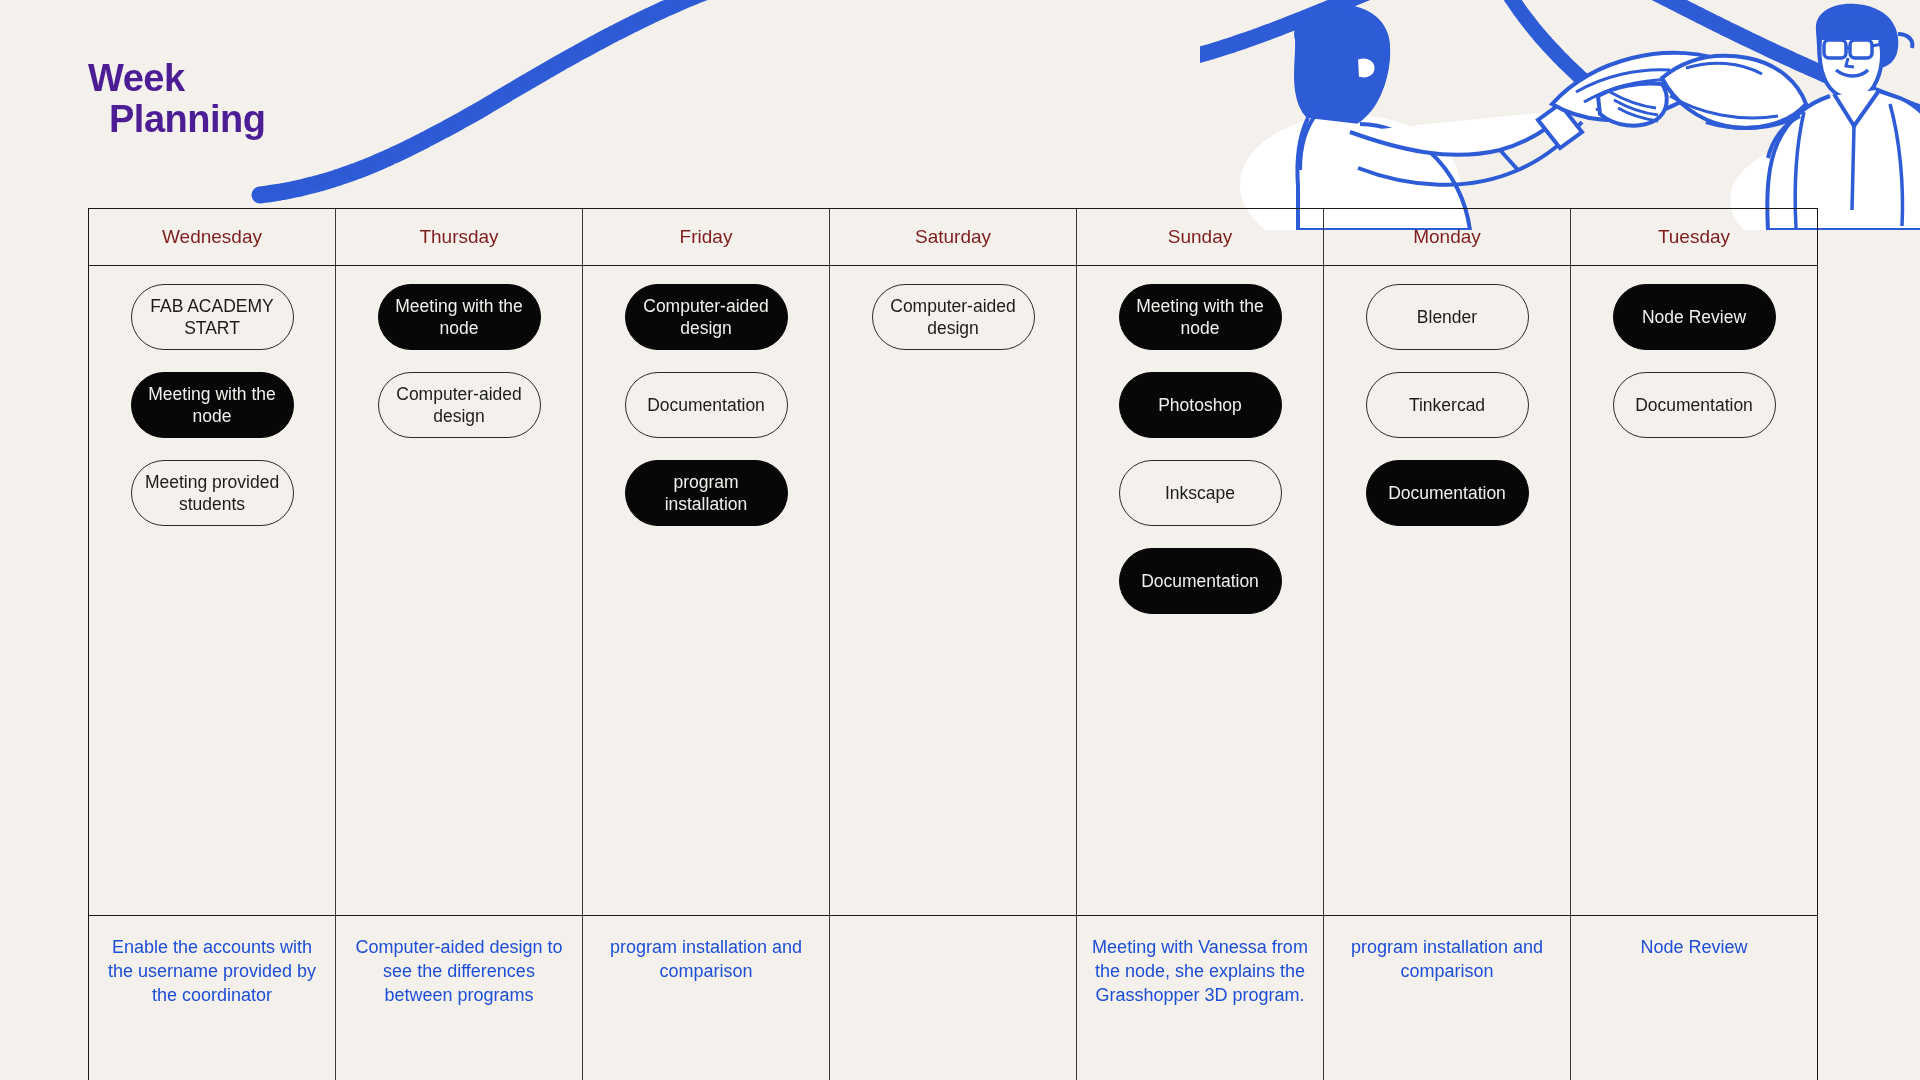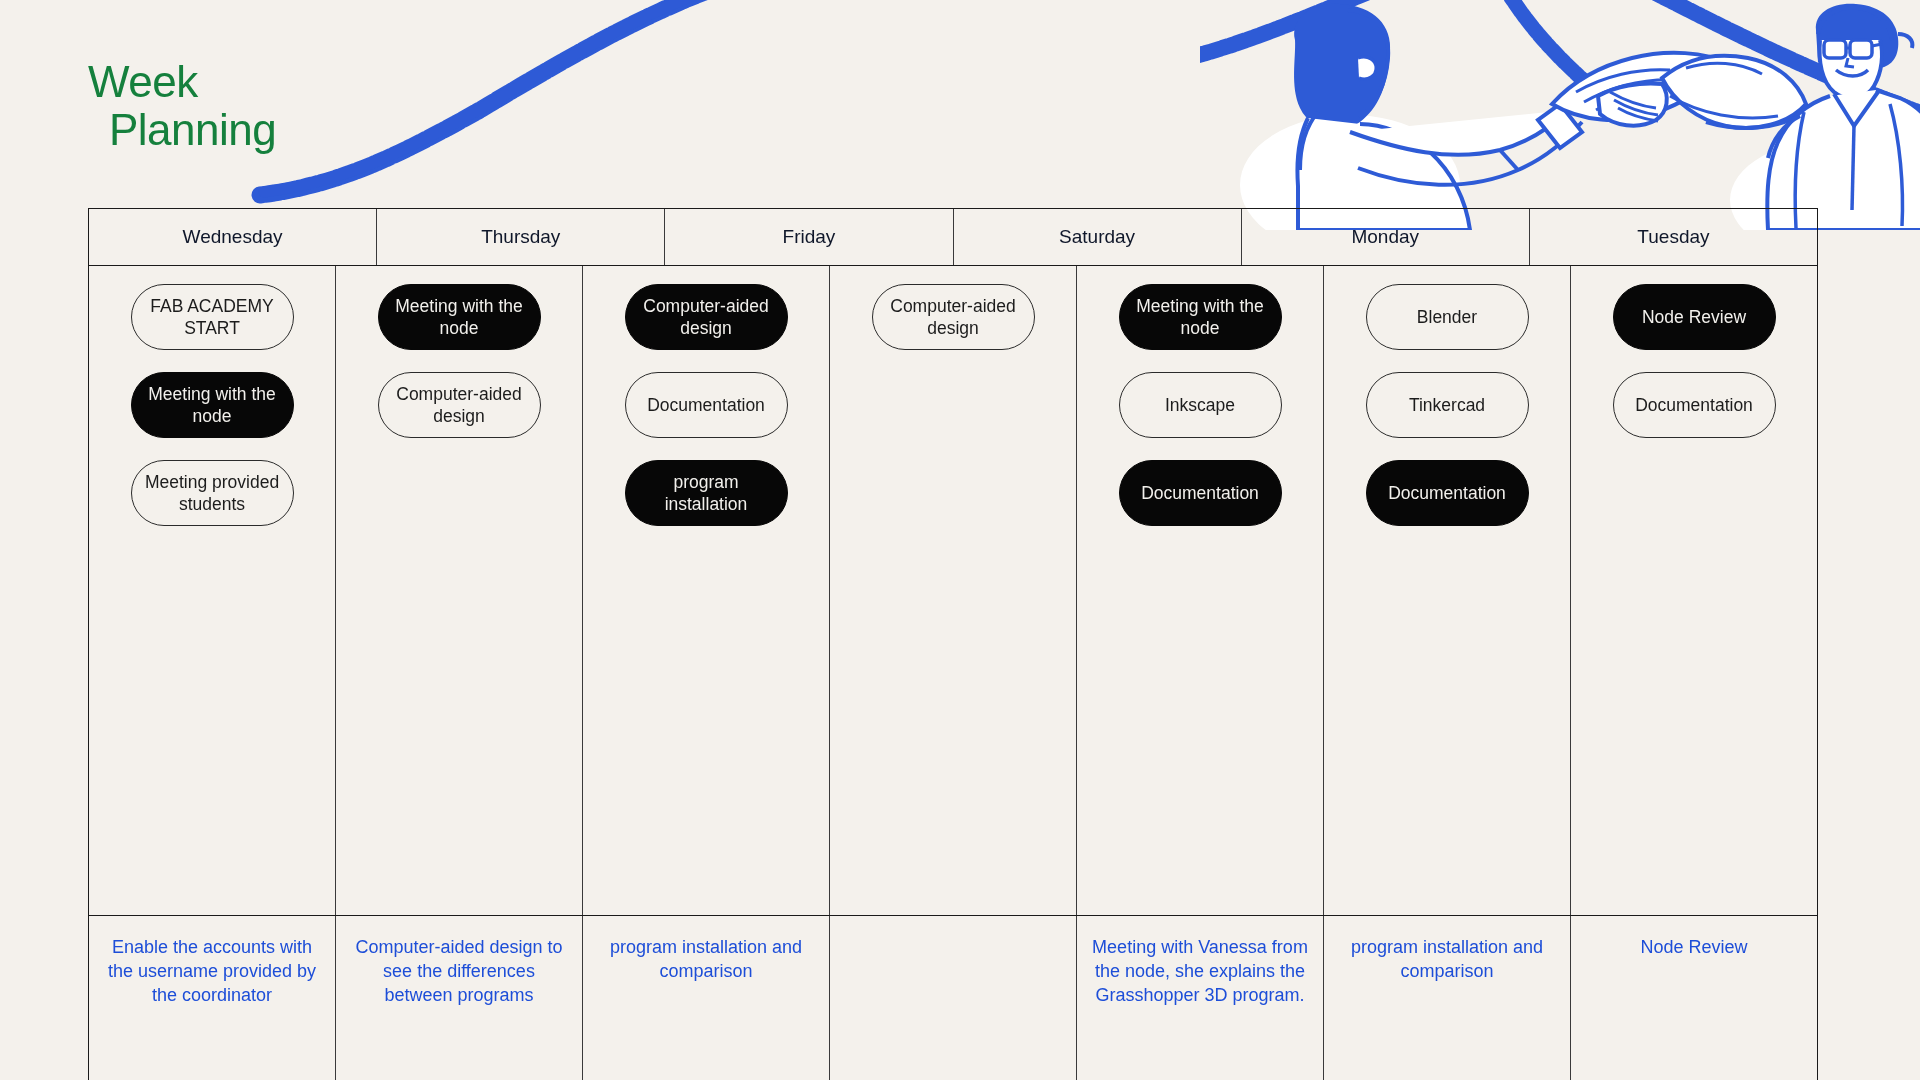--- a/index.html
+++ b/index.html
@@ -11,22 +11,22 @@
   }
   #root { position: relative; width: 1920px; height: 1080px; background: #f4f1ec; }
 
   
   .art { position: absolute; top: 0; right: 0; width: 720px; height: 230px; pointer-events: none; }
   .brush-left { position: absolute; top: -20px; left: 250px; width: 820px; height: 230px; pointer-events: none; }
 
   
   .title {
     position: absolute; left: 88px; top: 58px;
-    font-weight: normal; color: #15803d;
-    font-size: 44px; line-height: 1.08;
+    font-weight: bold; color: #4c1d95;
+    font-size: 38px; line-height: 1.08;
     letter-spacing: -0.5px;
   }
   .title .l2 { display: block; padding-left: 8px; margin-left: 13px; }
 
   
   .planner {
     position: absolute; left: 88px; top: 208px;
     width: 1730px; height: 872px;
     border: 1.5px solid #1a1a1a;
     border-bottom: none;
@@ -35,21 +35,21 @@
   }
   .row-head { display: flex; height: 57px; border-bottom: 1.5px solid #1a1a1a; }
   .row-body { display: flex; flex: 1 1 auto; min-height: 0; }
   .row-foot { display: flex; height: 165px; border-top: 1.5px solid #1a1a1a; }
 
   .col { flex: 1 1 0; border-right: 1.5px solid #3a3a3a; min-width: 0; }
   .col:last-child { border-right: none; }
 
   .head-cell {
     display: flex; align-items: center; justify-content: center;
-    font-size: 19px; color: #0f172a;
+    font-size: 19px; color: #7f1d1d;
   }
   .body-cell {
     display: flex; flex-direction: column; align-items: center;
     padding: 18px 10px 8px 10px;
     gap: 22px;
     overflow: hidden;
   }
   .foot-cell {
     display: flex; align-items: flex-start; justify-content: center;
     padding: 20px 12px 0 12px;
@@ -159,20 +159,21 @@
     <span>Week</span>
     <span class="l2">Planning</span>
   </div>
 
   <div class="planner">
     <div class="row-head" id="headRow">
         <div class="col head-cell">Wednesday</div>
         <div class="col head-cell">Thursday</div>
         <div class="col head-cell">Friday</div>
         <div class="col head-cell">Saturday</div>
+        <div class="col head-cell">Sunday</div>
         <div class="col head-cell">Monday</div>
         <div class="col head-cell">Tuesday</div>
       </div>
     <div class="row-body" id="bodyRow">
         <div class="col body-cell">
           <div class="pill light">
             <span>FAB ACADEMY START</span>
           </div>
           <div class="pill dark">
             <span>Meeting with the node</span>
@@ -201,20 +202,23 @@
           </div>
         </div>
         <div class="col body-cell">
           <div class="pill light">
             <span>Computer-aided design</span>
           </div>
         </div>
         <div class="col body-cell">
           <div class="pill dark">
             <span>Meeting with the node</span>
+          </div>
+          <div class="pill dark">
+            <span>Photoshop</span>
           </div>
           <div class="pill light">
             <span>Inkscape</span>
           </div>
           <div class="pill dark">
             <span>Documentation</span>
           </div>
         </div>
         <div class="col body-cell">
           <div class="pill light">

